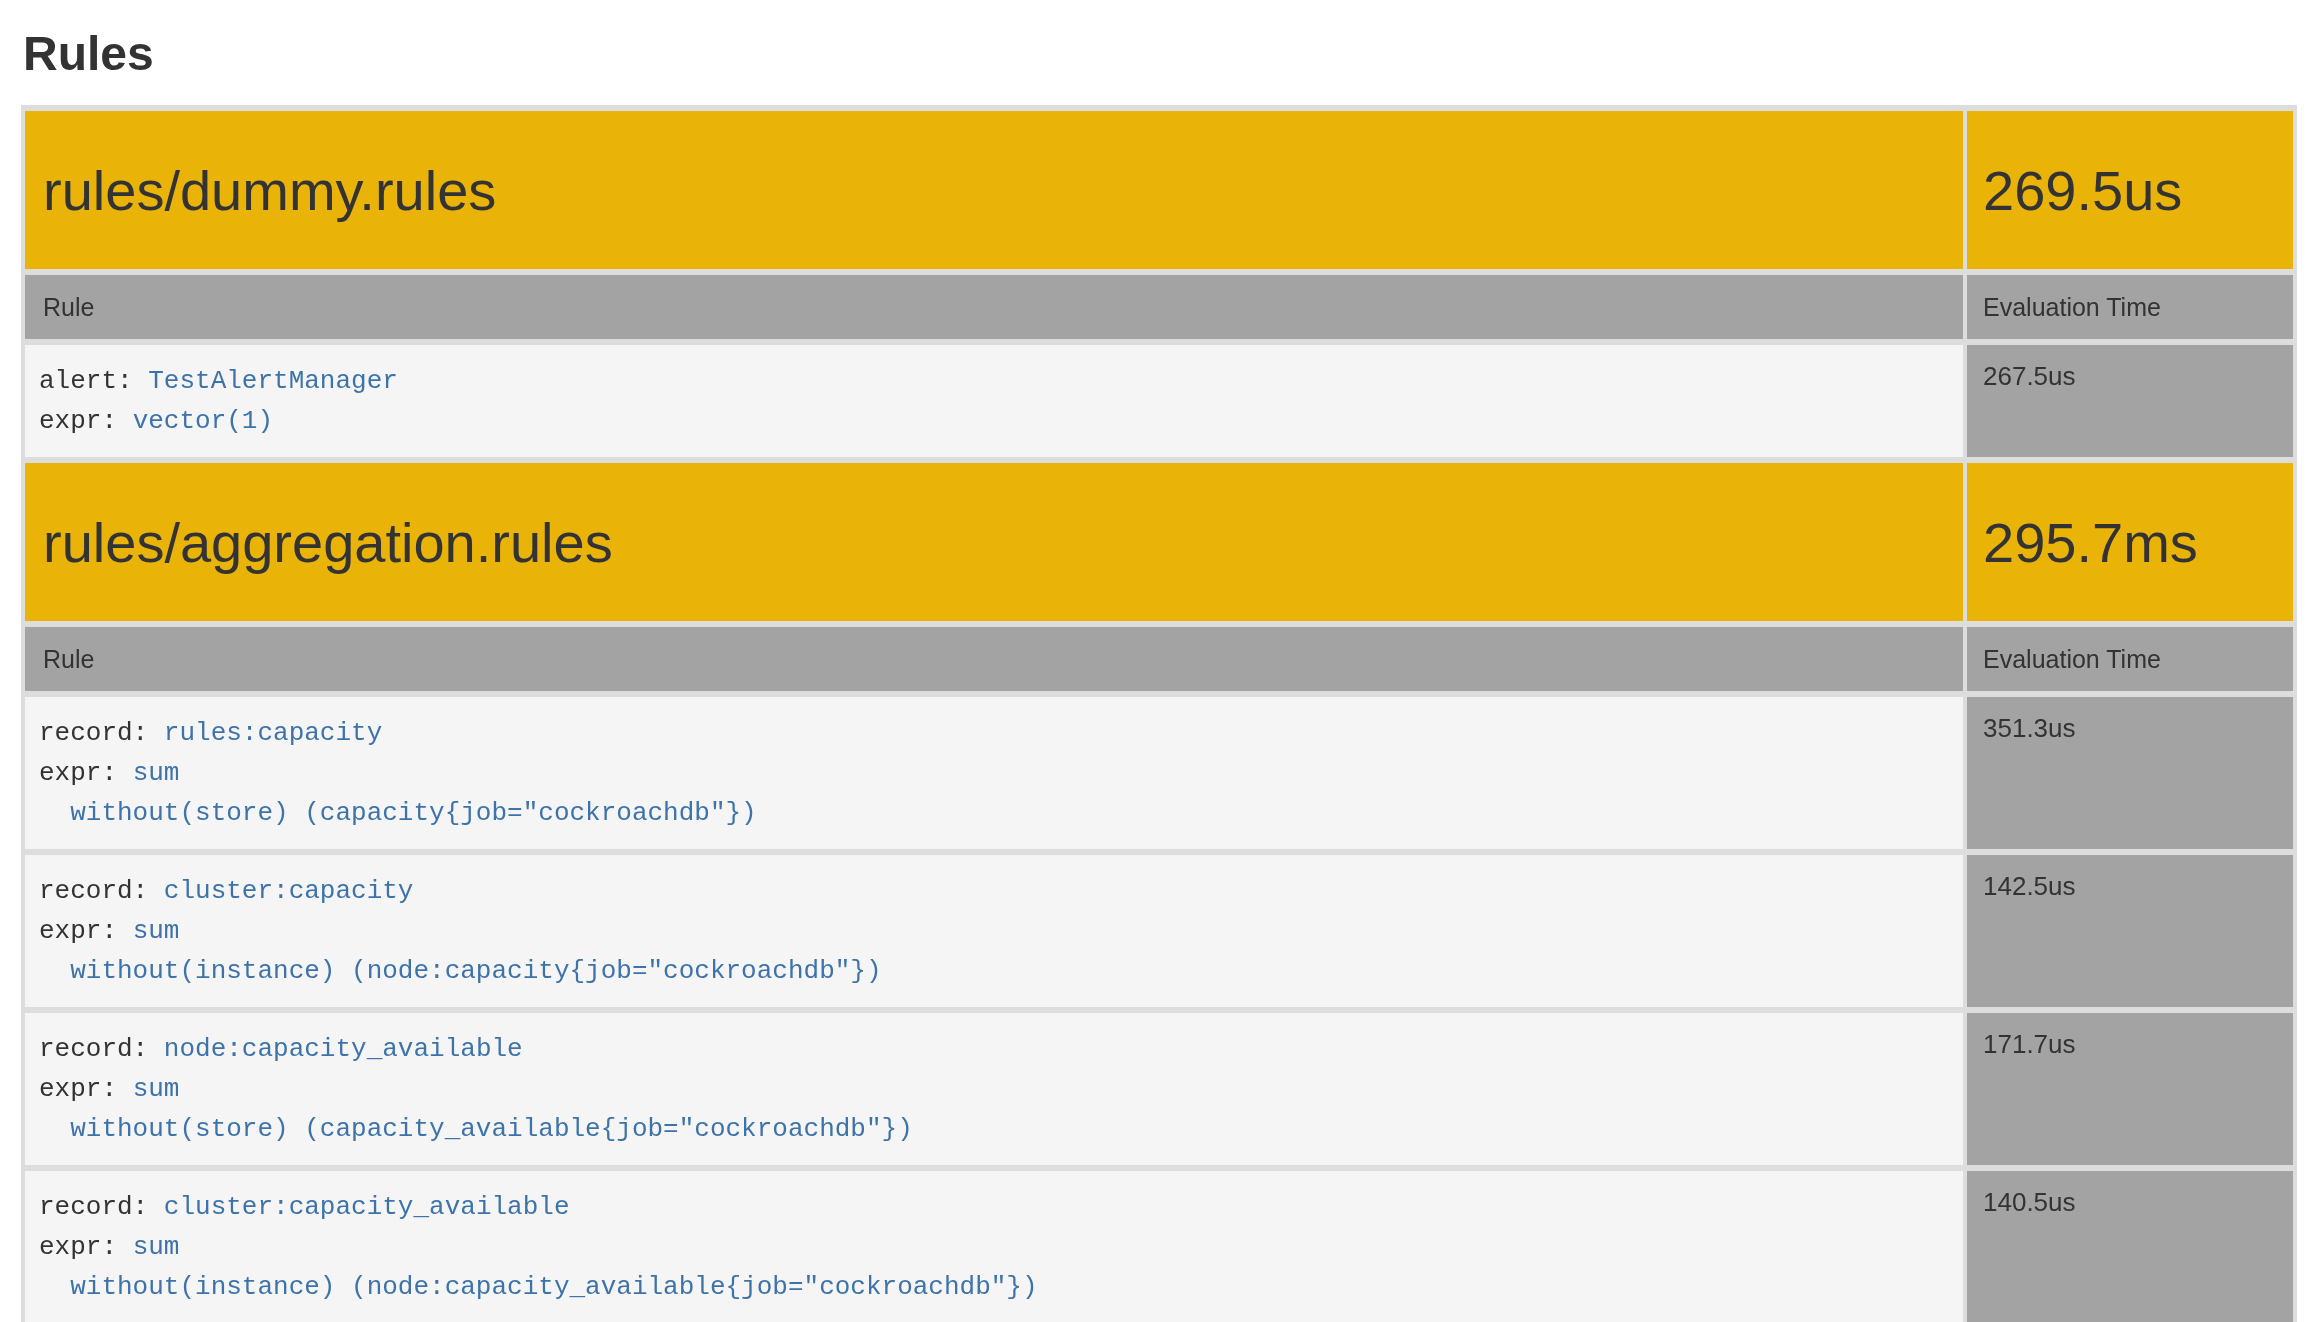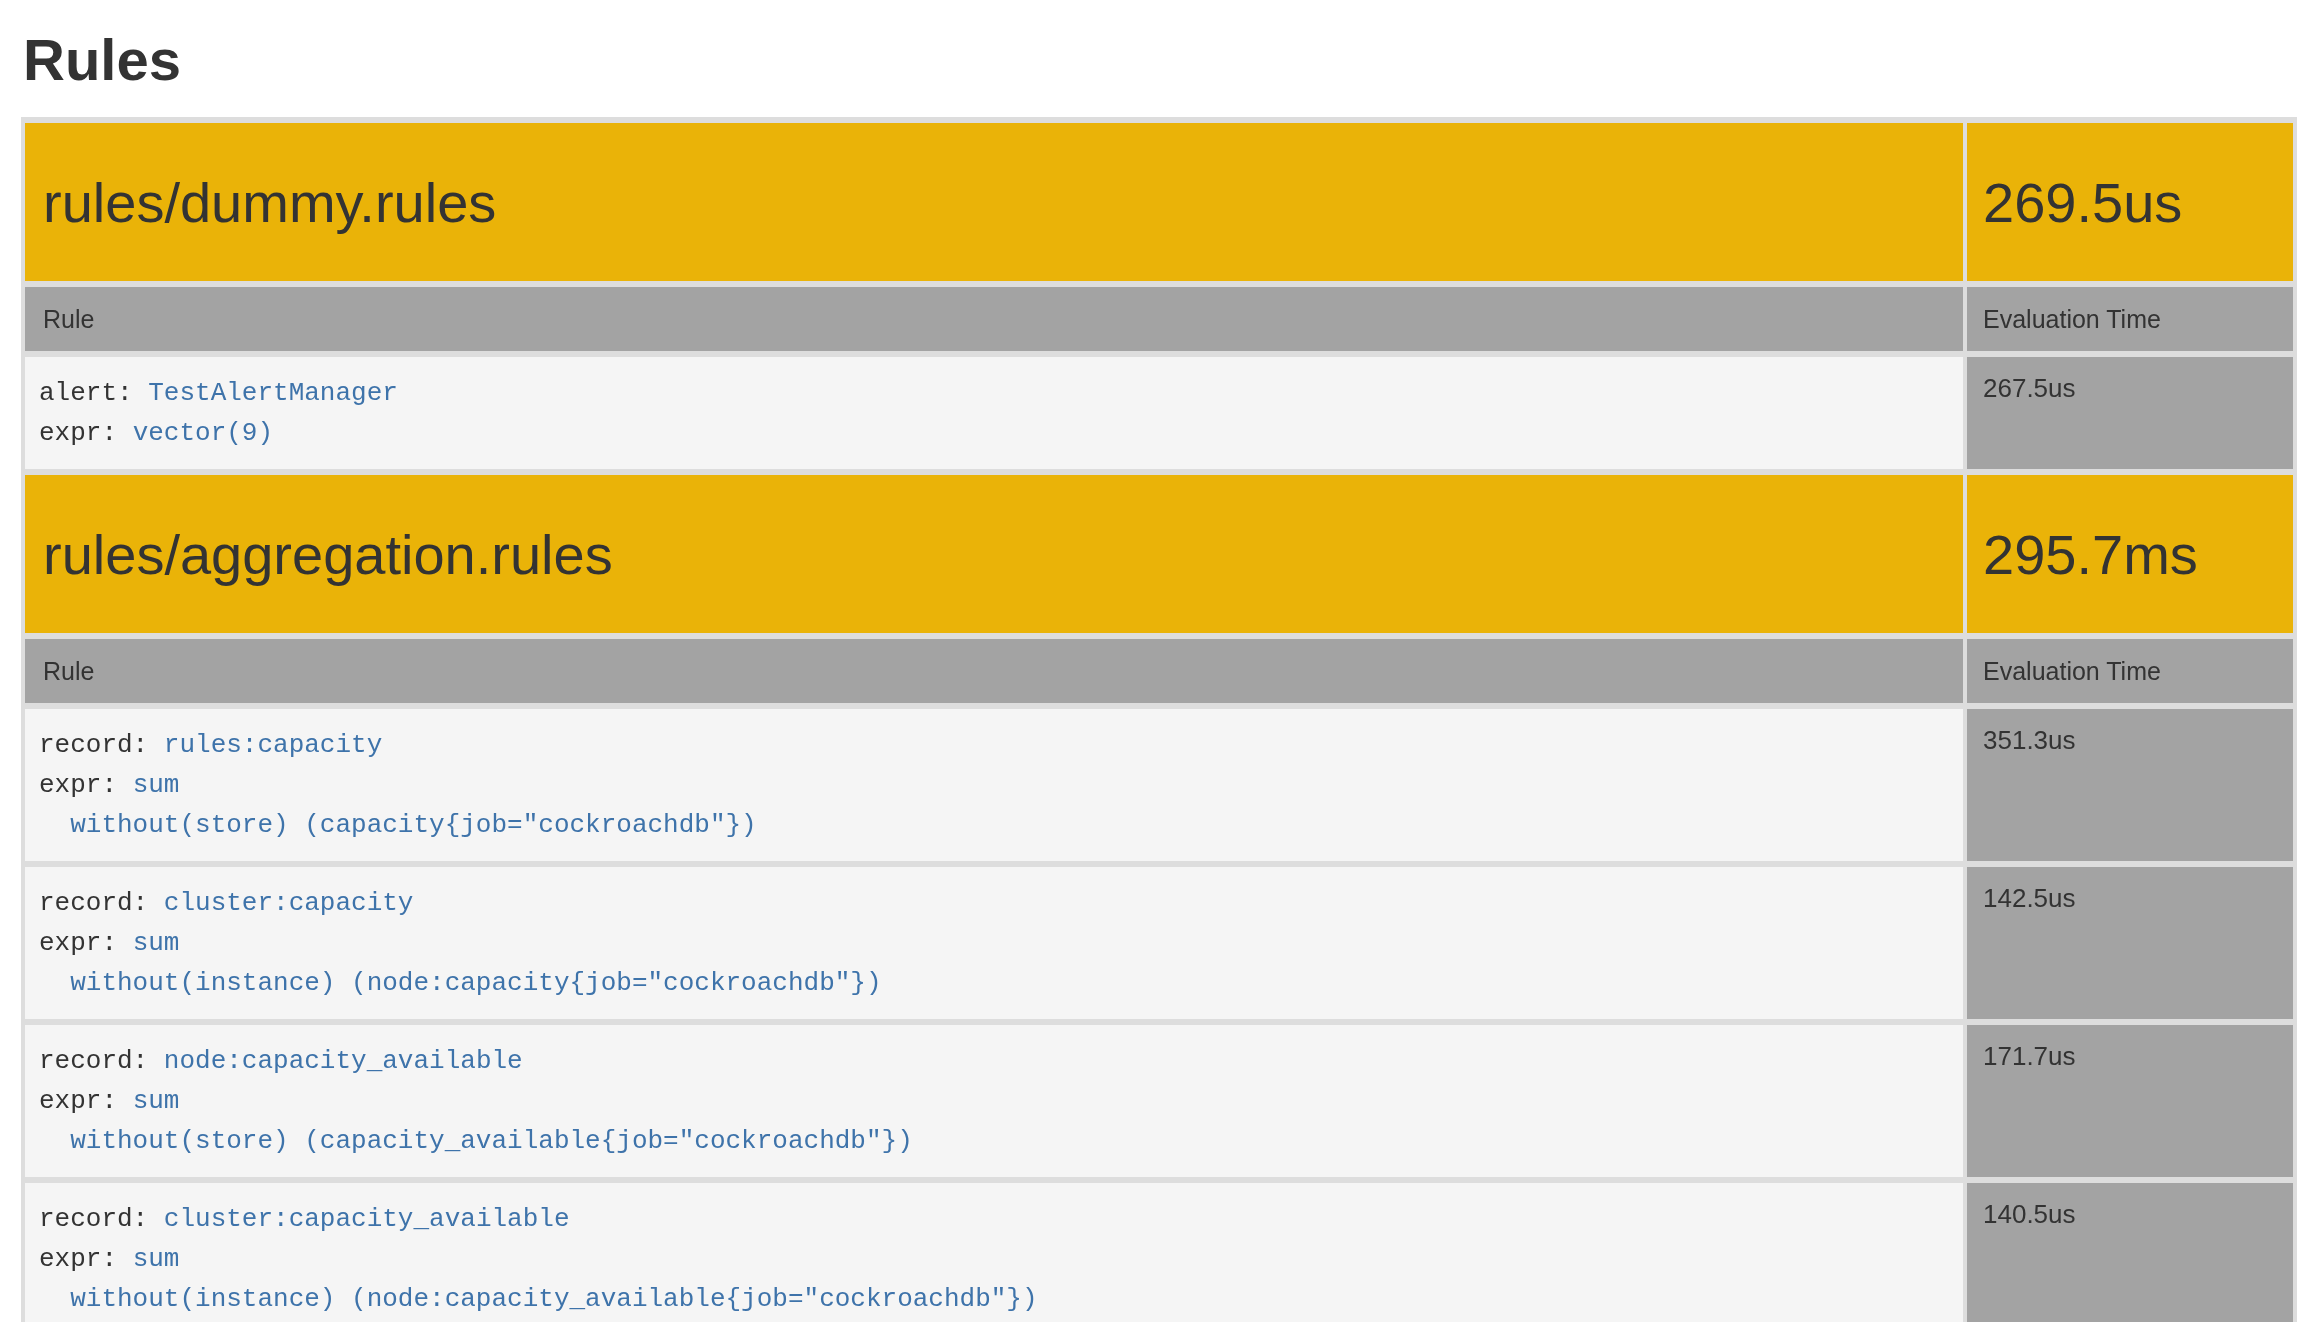--- a/index.html
+++ b/index.html
@@ -11,21 +11,21 @@
     overflow: hidden;
   }
   body {
     font-family: "Liberation Sans", "DejaVu Sans", sans-serif;
     color: #333333;
   }
   .page {
     padding: 0 23px 0 21px;
   }
   .page-title {
-    font-size: 58px;
+    font-size: 48px;
     font-weight: 700;
     color: #333333;
     margin: 26px 0 24px 2px;
   }
   table.rules-table {
     border-collapse: collapse;
     table-layout: fixed;
     width: 2272px;
   }
   col.col-rule { width: 1942px; }
@@ -98,21 +98,21 @@
           <td class="group-file-cell">rules/dummy.rules</td>
           <td class="group-time-cell">269.5us</td>
         </tr>
         <tr class="col-header-row">
           <th class="col-header col-header-rule">Rule</th>
           <th class="col-header col-header-time">Evaluation Time</th>
         </tr>
         <tr class="rule-row">
           <td class="rule-cell">
             <div class="code">alert: <a class="code-link">TestAlertManager</a>
-expr: <a class="code-link">vector(9)</a></div>
+expr: <a class="code-link">vector(1)</a></div>
           </td>
           <td class="time-cell">267.5us</td>
         </tr>
         <tr class="group-header-row">
           <td class="group-file-cell">rules/aggregation.rules</td>
           <td class="group-time-cell">295.7ms</td>
         </tr>
         <tr class="col-header-row">
           <th class="col-header col-header-rule">Rule</th>
           <th class="col-header col-header-time">Evaluation Time</th>

